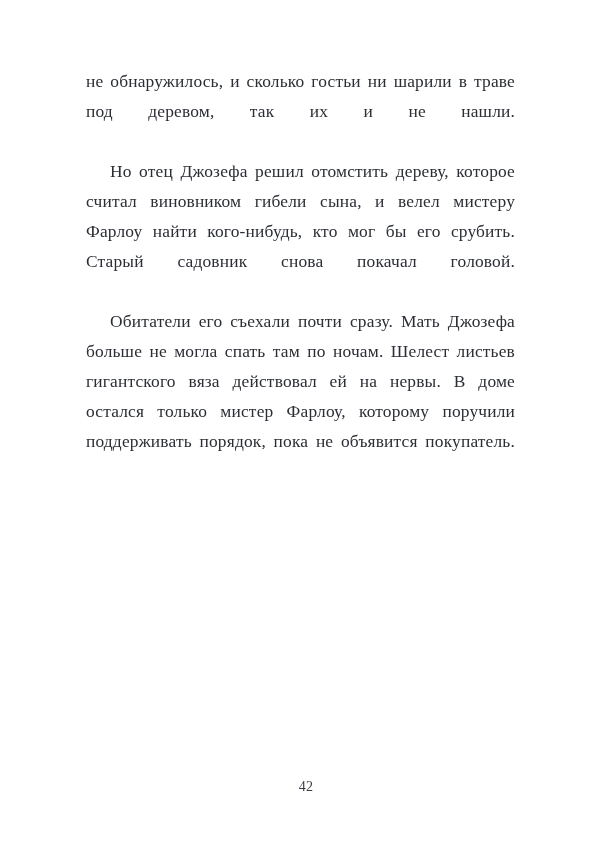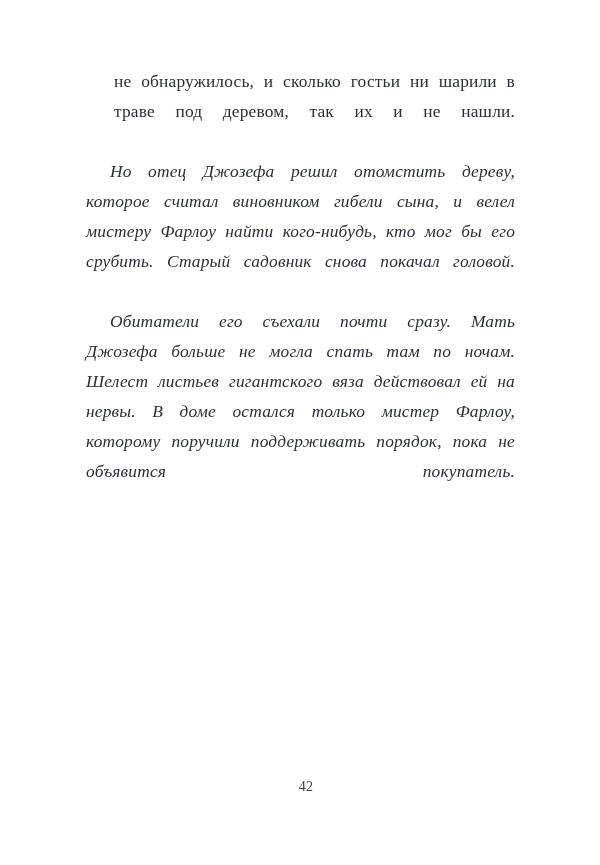--- a/index.html
+++ b/index.html
@@ -39,31 +39,29 @@
     text-justify: inter-word;
     hyphens: manual;
     -webkit-hyphens: manual;
     letter-spacing: 0.01em;
     word-spacing: 0.005em;
   }
 
   
   .para.indent {
     text-indent: 24px;
-    font-style: italic;
   }
 
   
   .para.dash {
     text-indent: 8px;
   }
 
   .para.flush {
     text-indent: 0;
-    margin-left: 28px;
   }
 
   
   .para::after {
     content: "";
     display: inline-block;
     width: 100%;
   }
 
   .folio {

